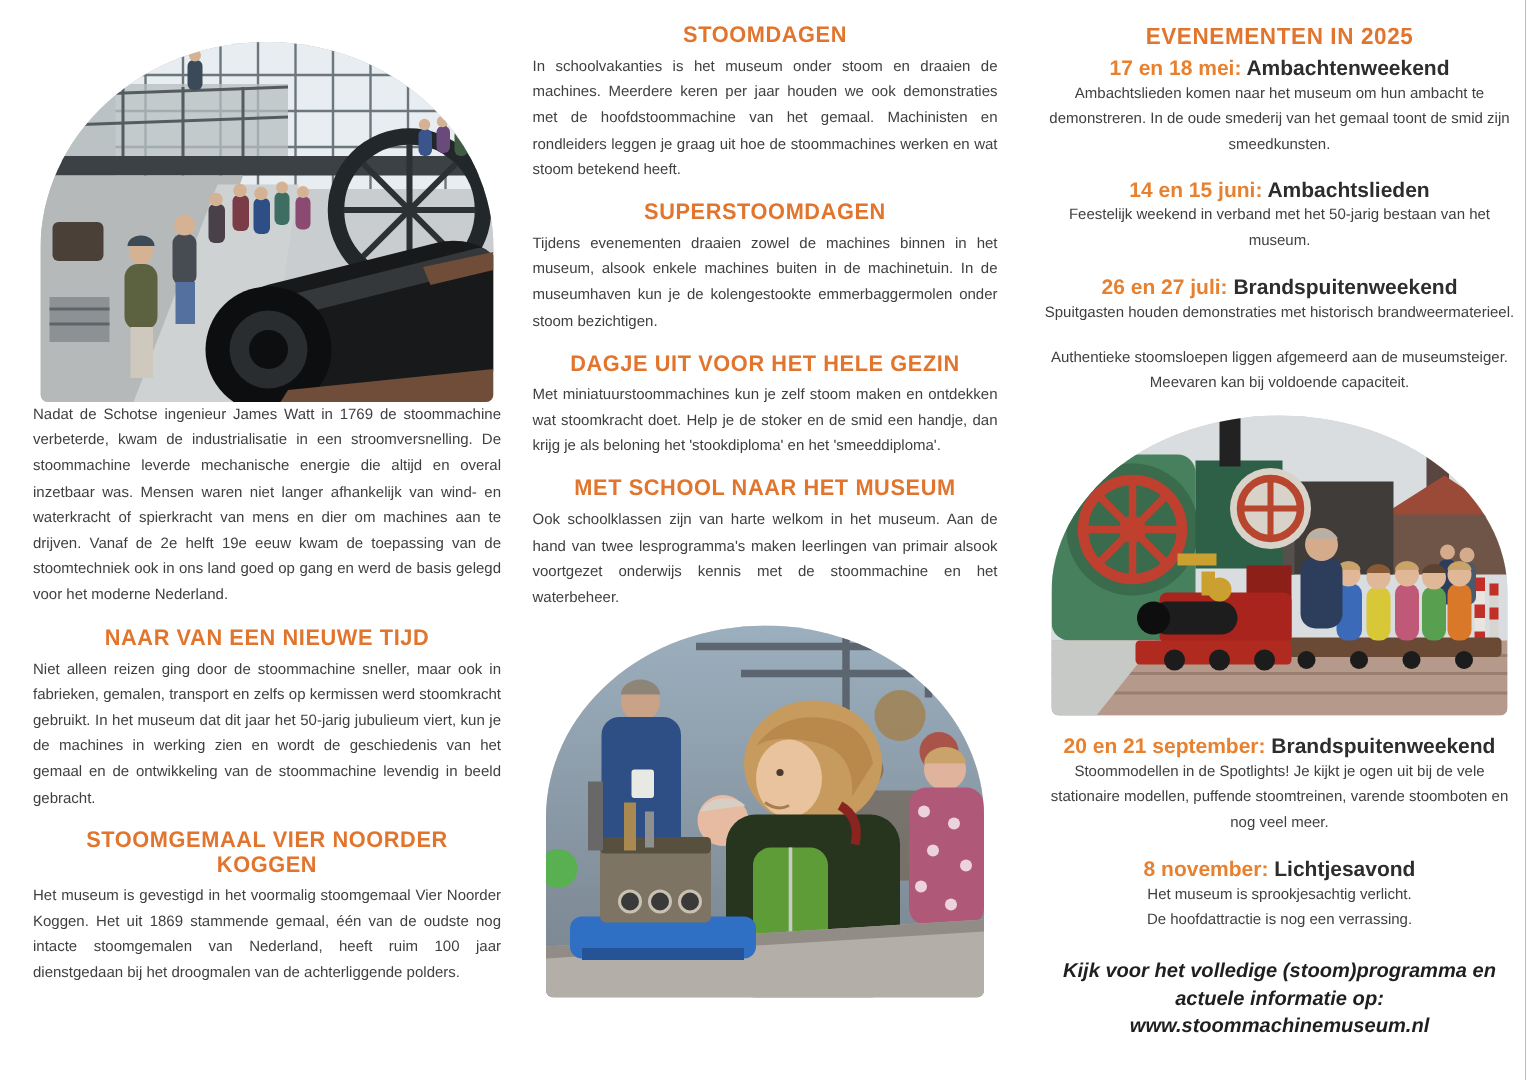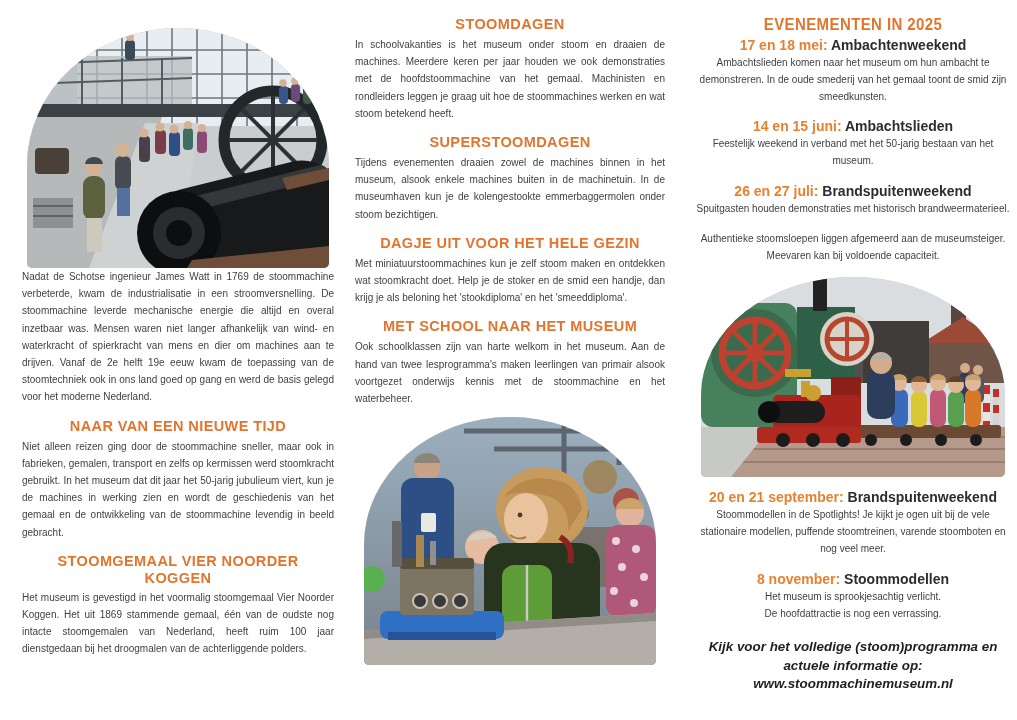--- a/index.html
+++ b/index.html
@@ -389,21 +389,21 @@
       <div class="event-head">
         <span class="event-date">20 en 21 september:</span>
         <span class="event-title">Brandspuitenweekend</span>
       </div>
       <p class="body-center">Stoommodellen in de Spotlights! Je kijkt je ogen uit bij de vele stationaire modellen, puffende stoomtreinen, varende stoomboten en nog veel meer.</p>
     </div>
 
     <div class="event">
       <div class="event-head">
         <span class="event-date">8 november:</span>
-        <span class="event-title">Stoommodellen</span>
+        <span class="event-title">Lichtjesavond</span>
       </div>
       <p class="body-center">Het museum is sprookjesachtig verlicht.
 De hoofdattractie is nog een verrassing.</p>
     </div>
 
     <div class="footer-note">Kijk voor het volledige (stoom)programma en actuele informatie op: www.stoommachinemuseum.nl</div>
   </div>
 
 </div>
 

